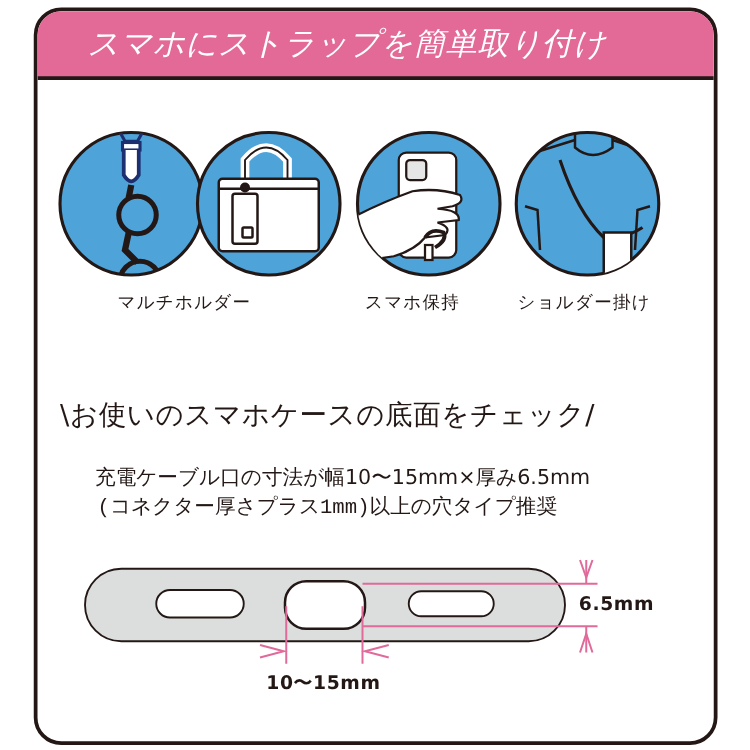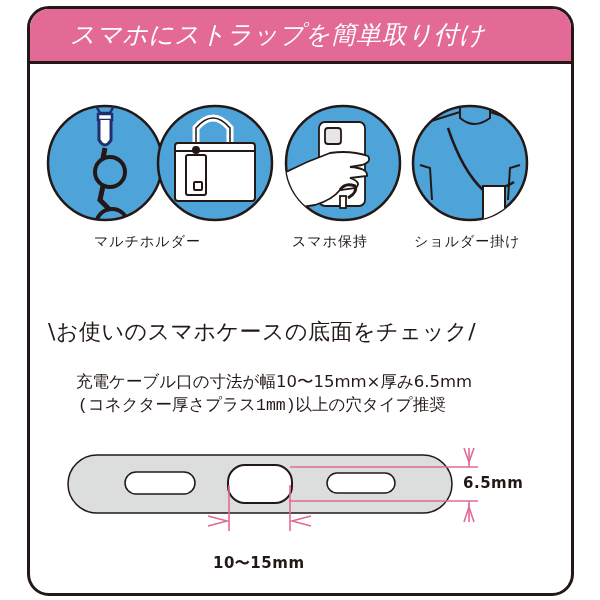--- a/index.html
+++ b/index.html
@@ -113,13 +113,13 @@
 
 <span class="icon-label" style="left:94px;">マルチホルダー</span>
 <span class="icon-label" style="left:292px;">スマホ保持</span>
 <span class="icon-label" style="left:414px;">ショルダー掛け</span>
 
 <span class="check-title">\お使いのスマホケースの底面をチェック/</span>
 <span class="desc" style="left:76px; top:371px;">充電ケーブル口の寸法が幅10〜15mm×厚み6.5mm</span>
 <span class="desc" style="left:78px; top:394px;font-family:Liberation Mono, monospace;">(コネクター厚さプラス1mm)以上の穴タイプ推奨</span>
 
 <span class="dim-label" style="left:463px; top:454px;margin-top:20px;">6.5mm</span>
-<span class="dim-label" style="left:213px; top:554px;">10〜15mm</span>
+<span class="dim-label" style="left:213px; top:537px;">10〜15mm</span>
 
 </body></html>

